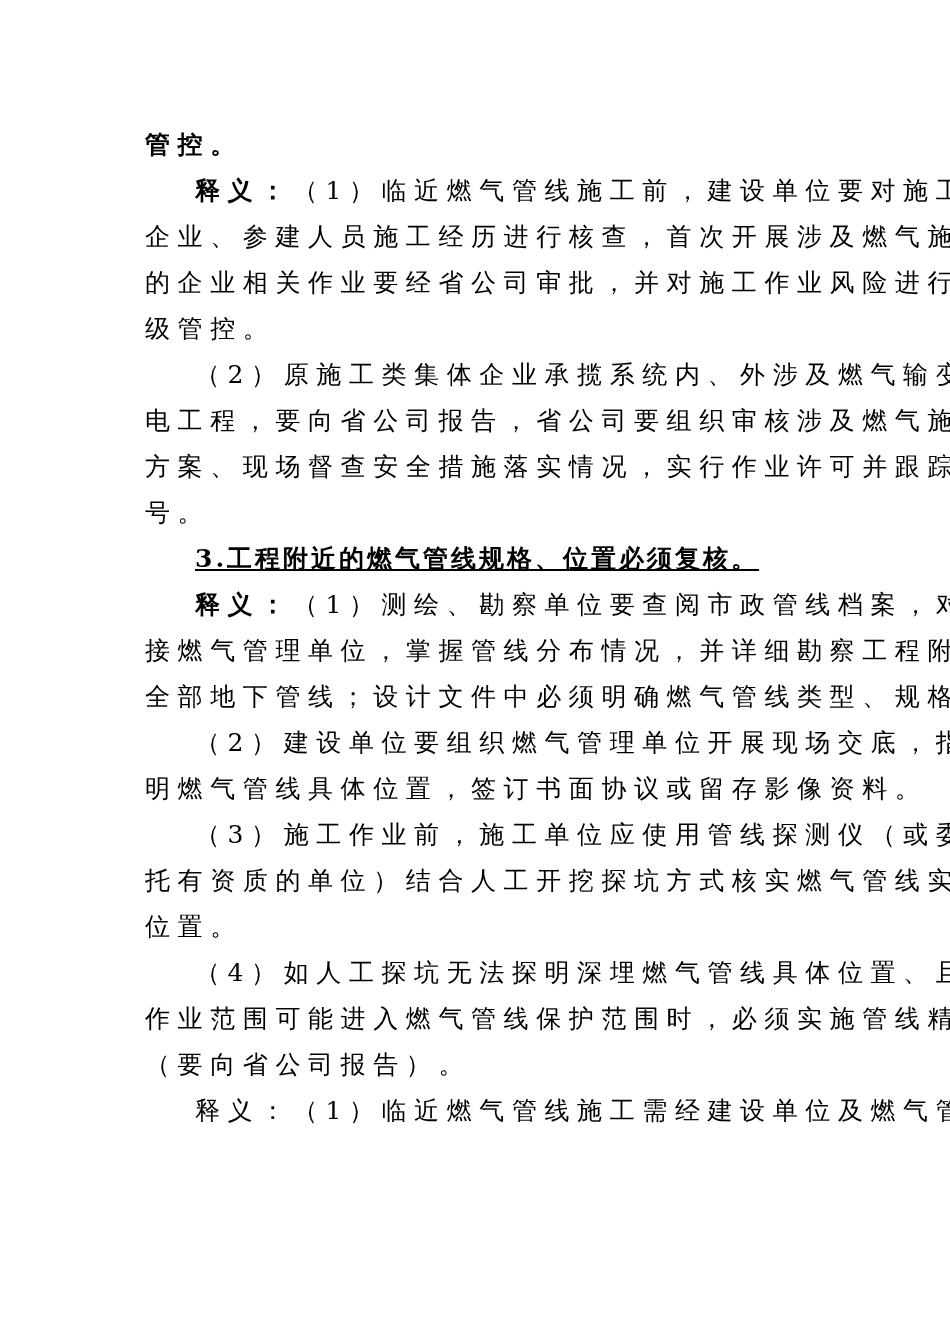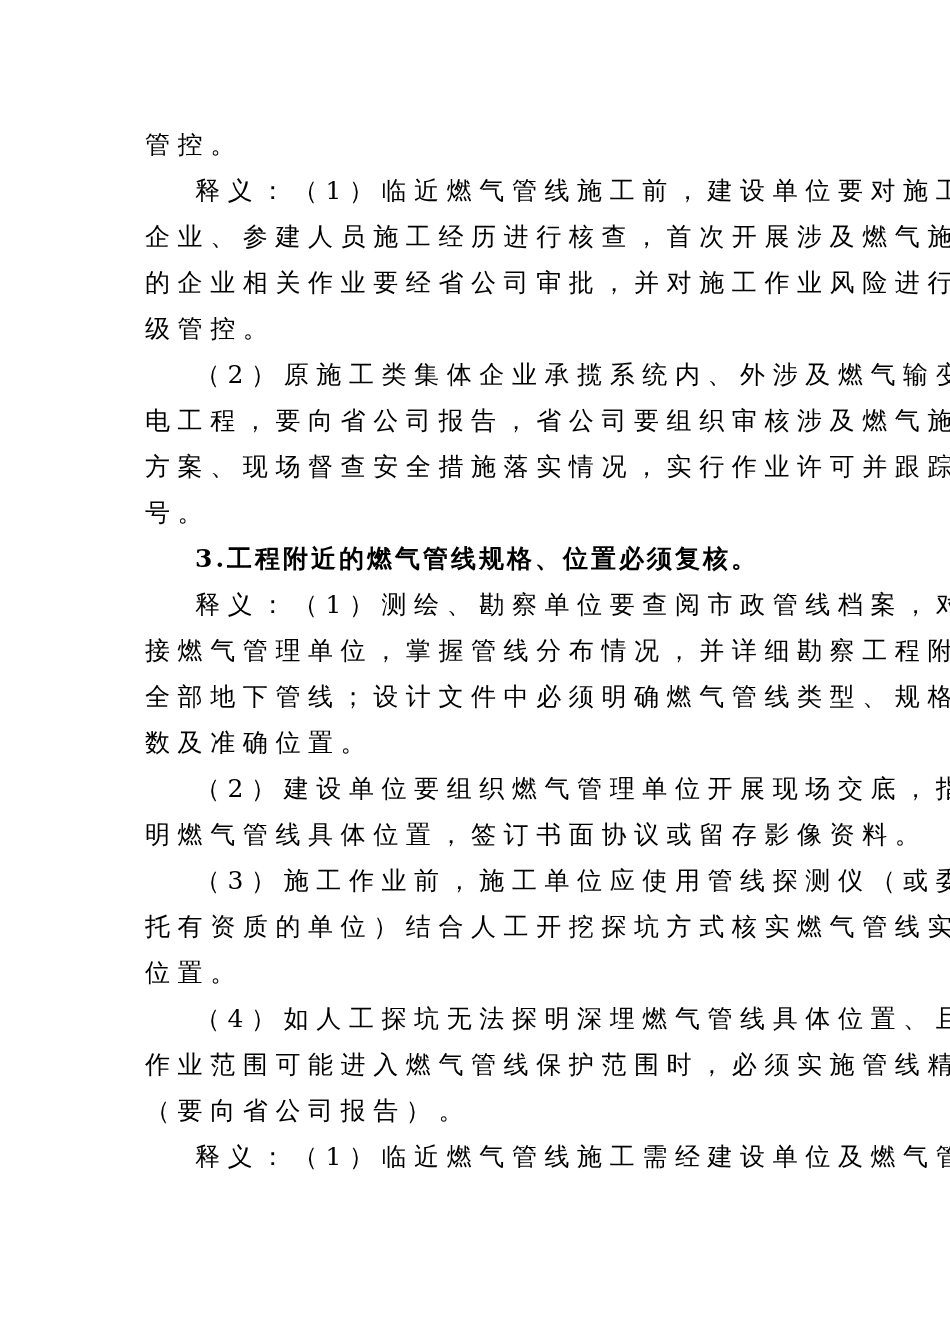--- a/index.html
+++ b/index.html
@@ -2,22 +2,22 @@
 <html><head>
   <meta charset="utf-8">
   <style>
     html, body { margin: 0; padding: 0; background: #ffffff; }
     body { width: 950px; height: 1344px; position: relative; overflow: hidden;
       font-family: "DejaVu Serif", "Liberation Serif", serif; color: #000; }
     .page { position: absolute; left: 145px; top: 122px; width: 665px; }
     .line { height: 46px; line-height: 46px; font-size: 25px; white-space: nowrap;
       letter-spacing: 7.6px; }
     .indent { padding-left: 50px; }
-    .b { font-weight: normal; }
-    .heading { font-weight: bold; letter-spacing: 3px; }
+    .b { font-weight: bold; }
+    .heading { font-weight: bold; letter-spacing: 3px; text-decoration: underline; }
   </style>
 </head>
 <body>
 
 <div class="page">
   <div class="line b">
     <span>管控。</span>
   </div>
   <div class="line indent">
     <span class="b">释义：</span><span>（1）临近燃气管线施工前，建设单位要对施工</span>
@@ -28,21 +28,20 @@
   <div class="line indent">（2）原施工类集体企业承揽系统内、外涉及燃气输变</div>
   <div class="line">电工程，要向省公司报告，省公司要组织审核涉及燃气施工</div>
   <div class="line">方案、现场督查安全措施落实情况，实行作业许可并跟踪销</div>
   <div class="line">号。</div>
   <div class="line indent heading">3.工程附近的燃气管线规格、位置必须复核。</div>
   <div class="line indent">
     <span class="b">释义：</span><span>（1）测绘、勘察单位要查阅市政管线档案，对</span>
   </div>
   <div class="line">接燃气管理单位，掌握管线分布情况，并详细勘察工程附近</div>
   <div class="line">全部地下管线；设计文件中必须明确燃气管线类型、规格参</div>
-  <div class="line">数及准确位置。</div>
   <div class="line indent">（2）建设单位要组织燃气管理单位开展现场交底，指</div>
   <div class="line">明燃气管线具体位置，签订书面协议或留存影像资料。</div>
   <div class="line indent">（3）施工作业前，施工单位应使用管线探测仪（或委</div>
   <div class="line">托有资质的单位）结合人工开挖探坑方式核实燃气管线实际</div>
   <div class="line">位置。</div>
   <div class="line indent">（4）如人工探坑无法探明深埋燃气管线具体位置、且</div>
   <div class="line">作业范围可能进入燃气管线保护范围时，必须实施管线精探</div>
   <div class="line">（要向省公司报告）。</div>
   <div class="line indent">
     <span>释义：</span><span>（1）临近燃气管线施工需经建设单位及燃气管</span>

